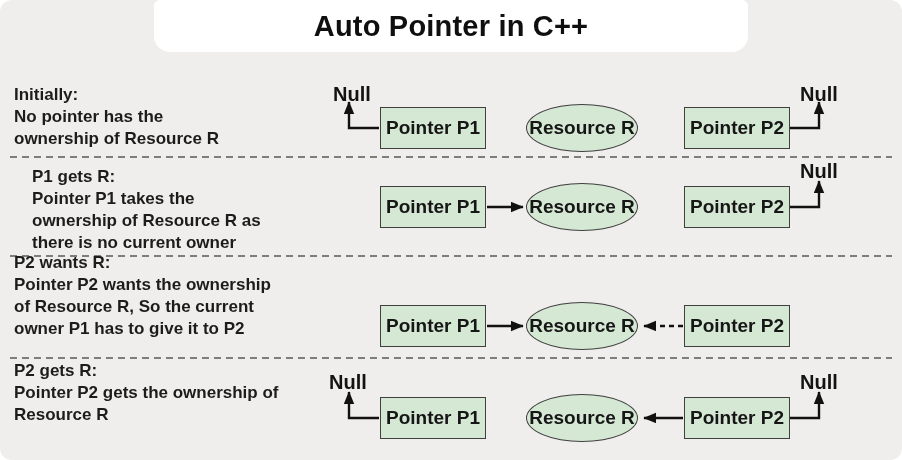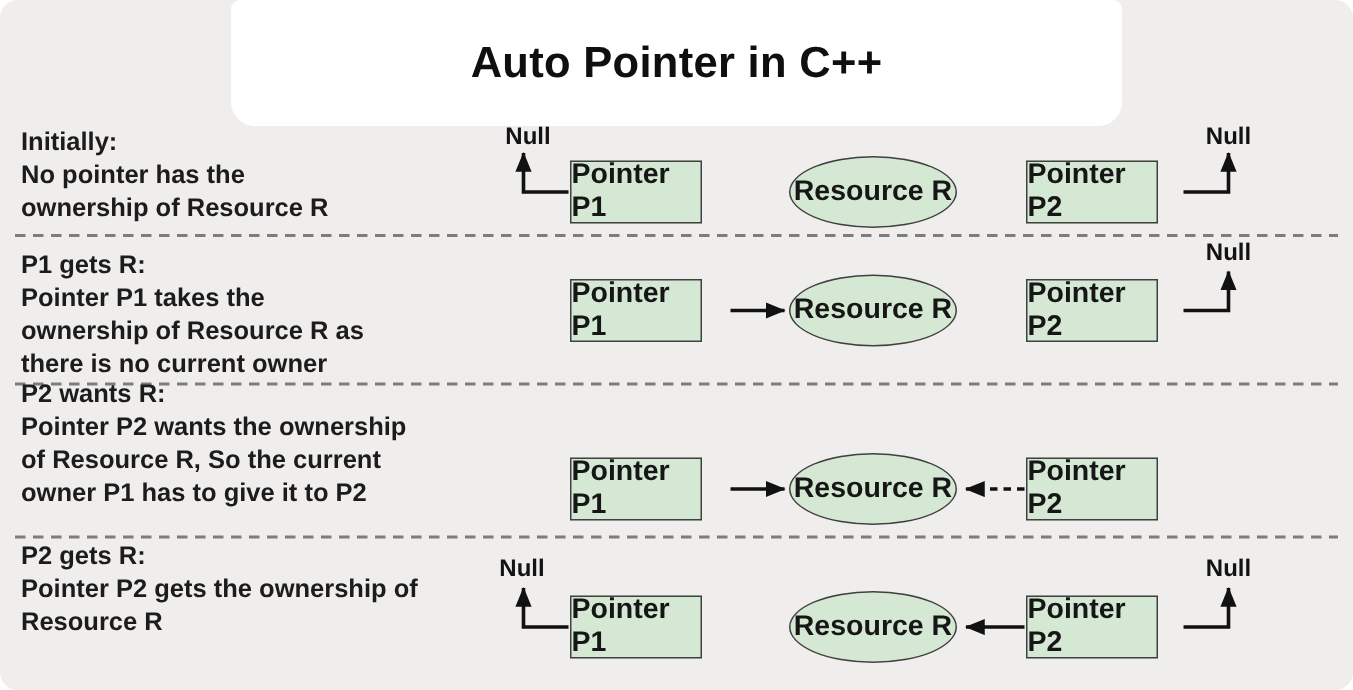--- a/index.html
+++ b/index.html
@@ -9,50 +9,50 @@
     border-radius:12px;
     font-family:"Liberation Sans","DejaVu Sans",sans-serif;
     color:var(--text,#1c1c1c);
   }
   .overlay{position:absolute;left:0;top:0;width:902px;height:460px;}
   .sep{stroke:var(--separator,#7d7d7d);stroke-width:2;stroke-dasharray:7 5;fill:none;}
   .arrow{stroke:var(--arrow,#111111);stroke-width:2.4;fill:none;stroke-linejoin:miter;}
   .arrow.dashed{stroke-dasharray:5 4;}
   #ah path{fill:var(--arrow,#111111);}
   .title-box{
-    position:absolute;left:154px;top:0;width:594px;height:84px;
+    position:absolute;left:154px;top:0;width:594px;height:52px;
     background:var(--title-bg,#ffffff);
     border-radius:6px 6px 16px 16px;
     display:flex;align-items:center;justify-content:center;
   }
   .title-box span{font-size:29px;font-weight:bold;color:#0f0f0f;letter-spacing:.2px;}
   .rowg{display:contents;}
   .caption{
     position:absolute;width:330px;
     font-size:17px;font-weight:bold;line-height:22px;
     white-space:pre-line;color:var(--text,#1c1c1c);
   }
   .nbox{
-    position:absolute;width:88px;height:42px;box-sizing:border-box;
+    position:absolute;width:106px;height:42px;box-sizing:border-box;
     background:var(--node-fill,#d5e8d4);
     border:1.6px solid var(--node-border,#404040);
     display:flex;align-items:center;justify-content:center;
     font-size:19px;font-weight:bold;color:#161616;
   }
   .nell{
     position:absolute;width:112px;height:48px;box-sizing:border-box;
     background:var(--node-fill,#d5e8d4);
     border:1.6px solid var(--node-border,#404040);
     border-radius:50%;
     display:flex;align-items:center;justify-content:center;
     font-size:19px;font-weight:bold;color:#161616;
   }
   .nulllbl{
     position:absolute;width:44px;text-align:center;
-    font-size:16px;font-weight:bold;color:#131313;
+    font-size:20px;font-weight:bold;color:#131313;
   }
 </style>
 </head>
 <body>
 
 <div class="canvas">
 
   <svg class="overlay" viewBox="0 0 902 460">
     <defs>
       <marker id="ah" markerWidth="5.8" markerHeight="4.8" refX="5.2" refY="2.25" orient="auto" markerUnits="strokeWidth">
@@ -89,21 +89,21 @@
 ownership of Resource R</div>
     <div class="nulllbl" style="left:330px;top:83px">Null</div>
     <div class="nbox" style="left:380px;top:107px">Pointer P1</div>
     <div class="nell" style="left:526px;top:104px">Resource R</div>
     <div class="nbox" style="left:684px;top:107px">Pointer P2</div>
     <div class="nulllbl" style="left:797px;top:83px">Null</div>
   </div>
 
   
   <div class="rowg">
-    <div class="caption" style="left:14px;top:166px">P1 gets R:
+    <div class="caption" style="left:32px;top:166px">P1 gets R:
 Pointer P1 takes the
 ownership of Resource R as
 there is no current owner</div>
     <div class="nbox" style="left:380px;top:186px">Pointer P1</div>
     <div class="nell" style="left:526px;top:183px">Resource R</div>
     <div class="nbox" style="left:684px;top:186px">Pointer P2</div>
     <div class="nulllbl" style="left:797px;top:160px">Null</div>
   </div>
 
   

